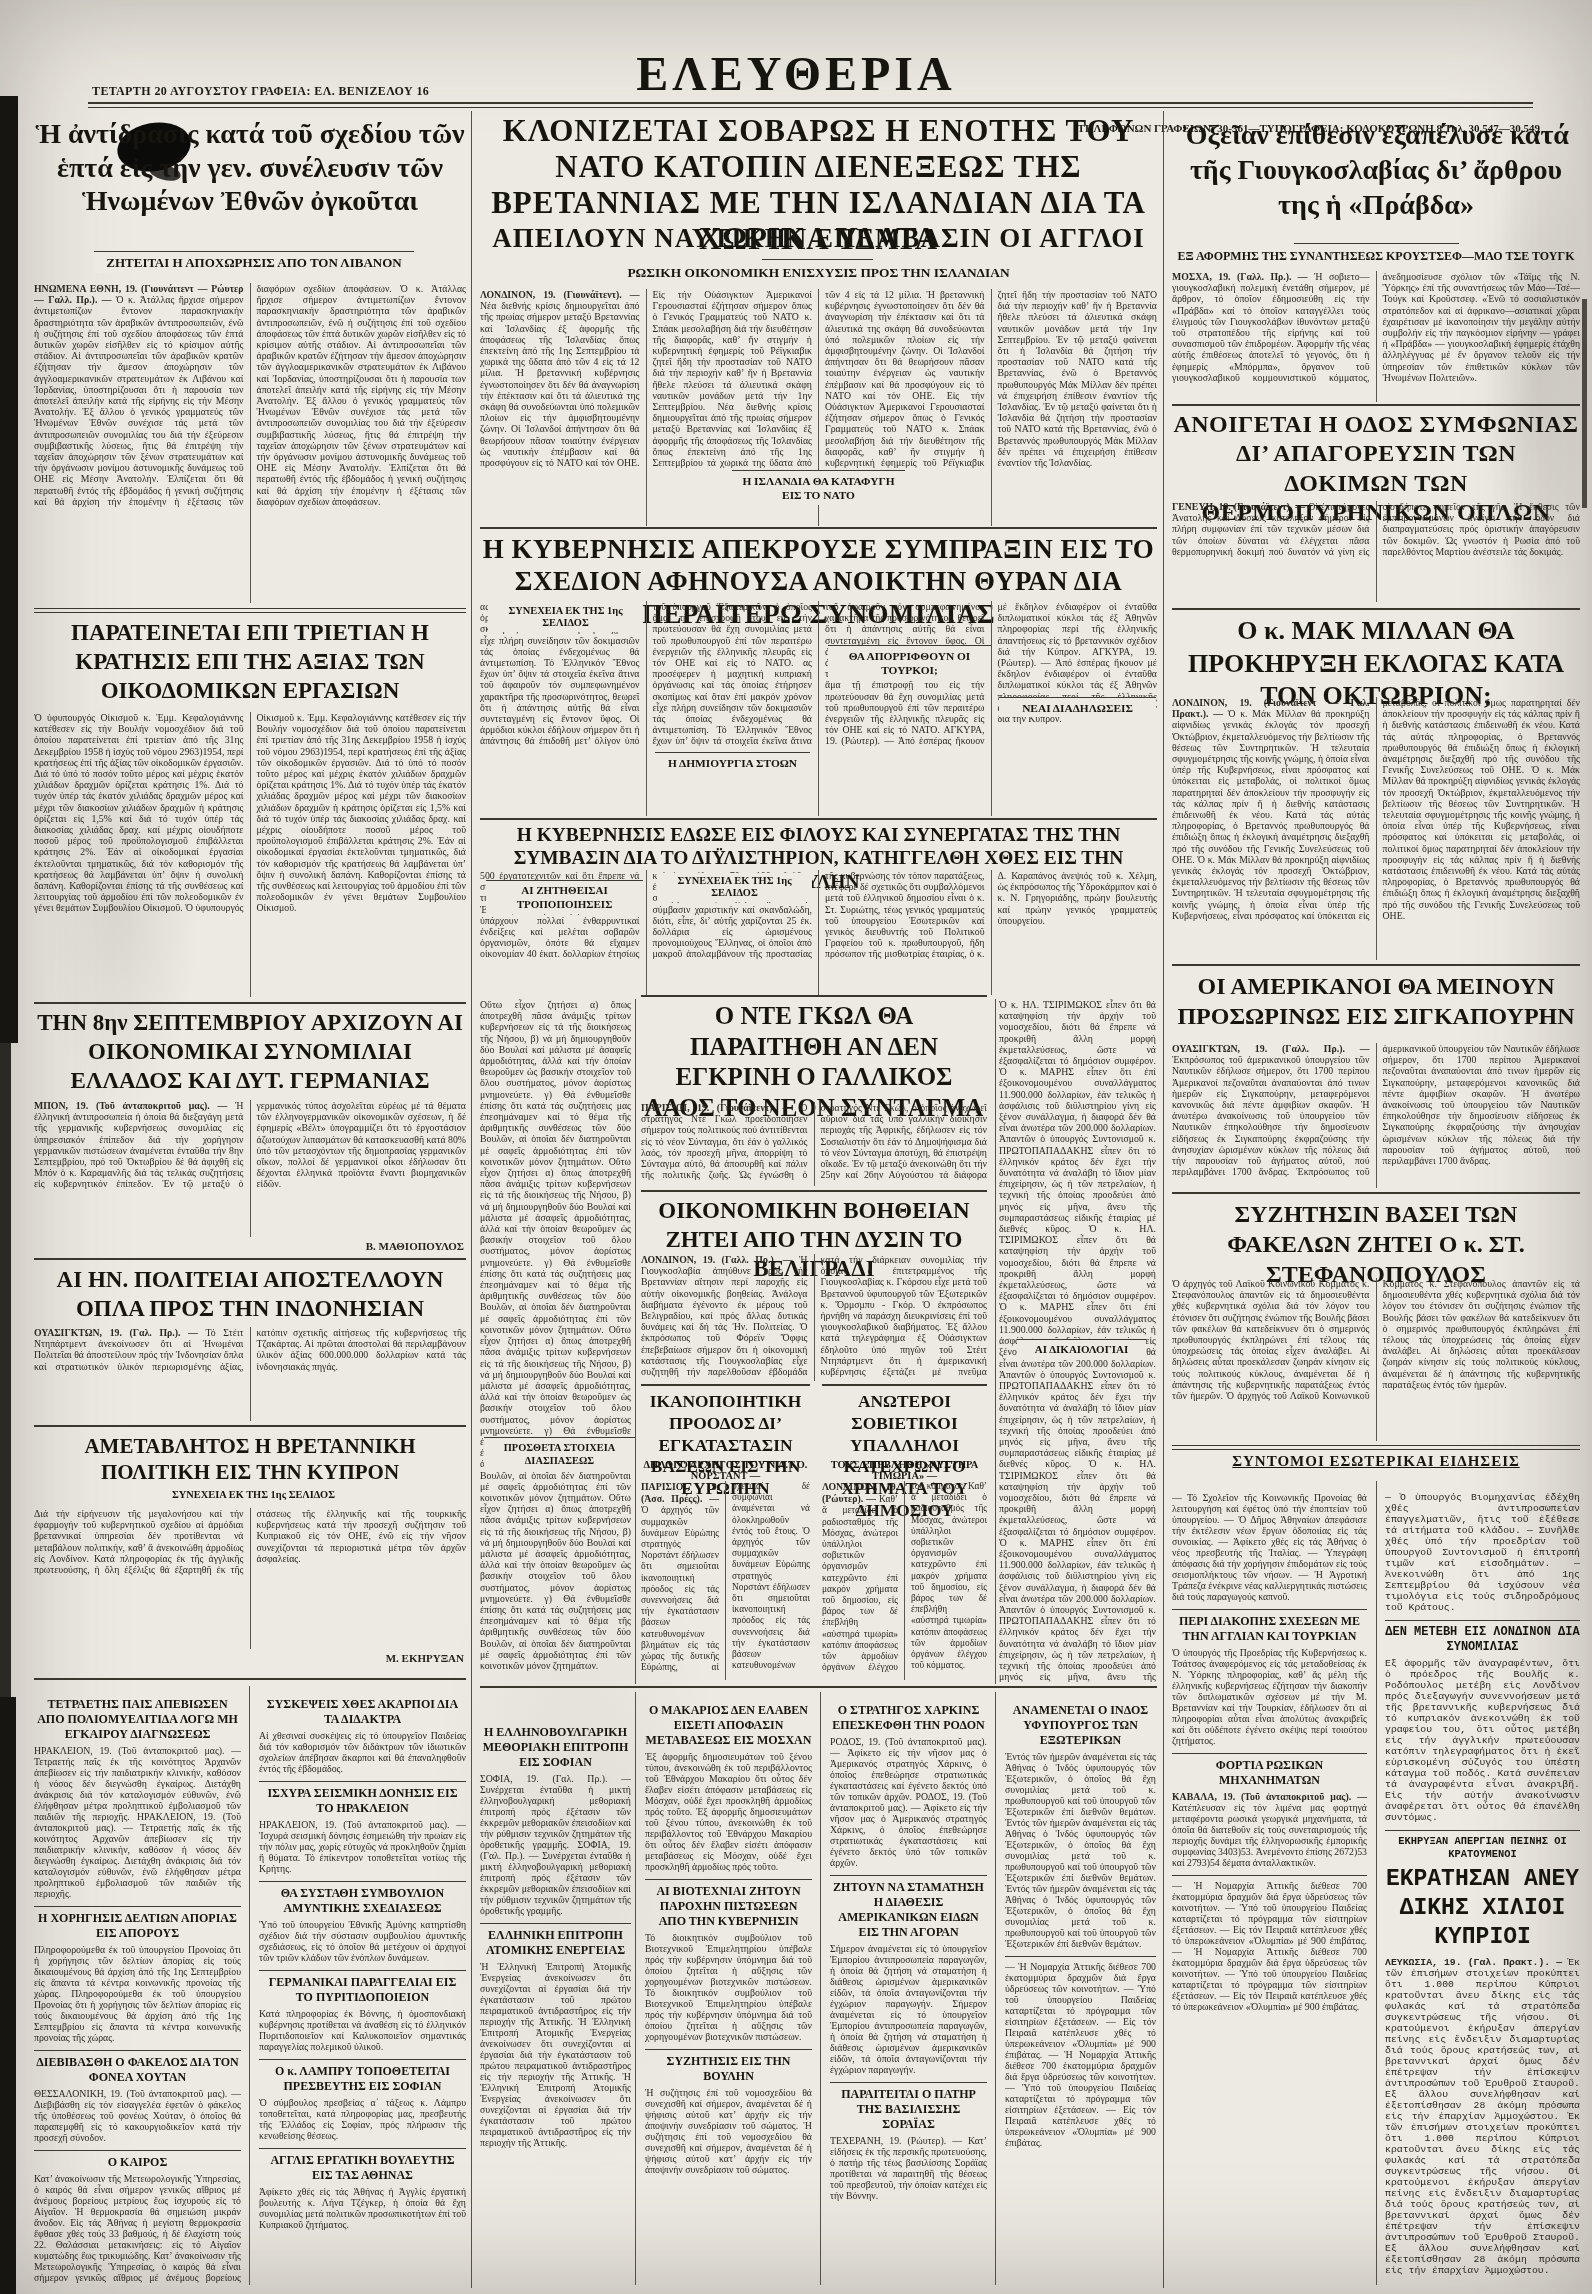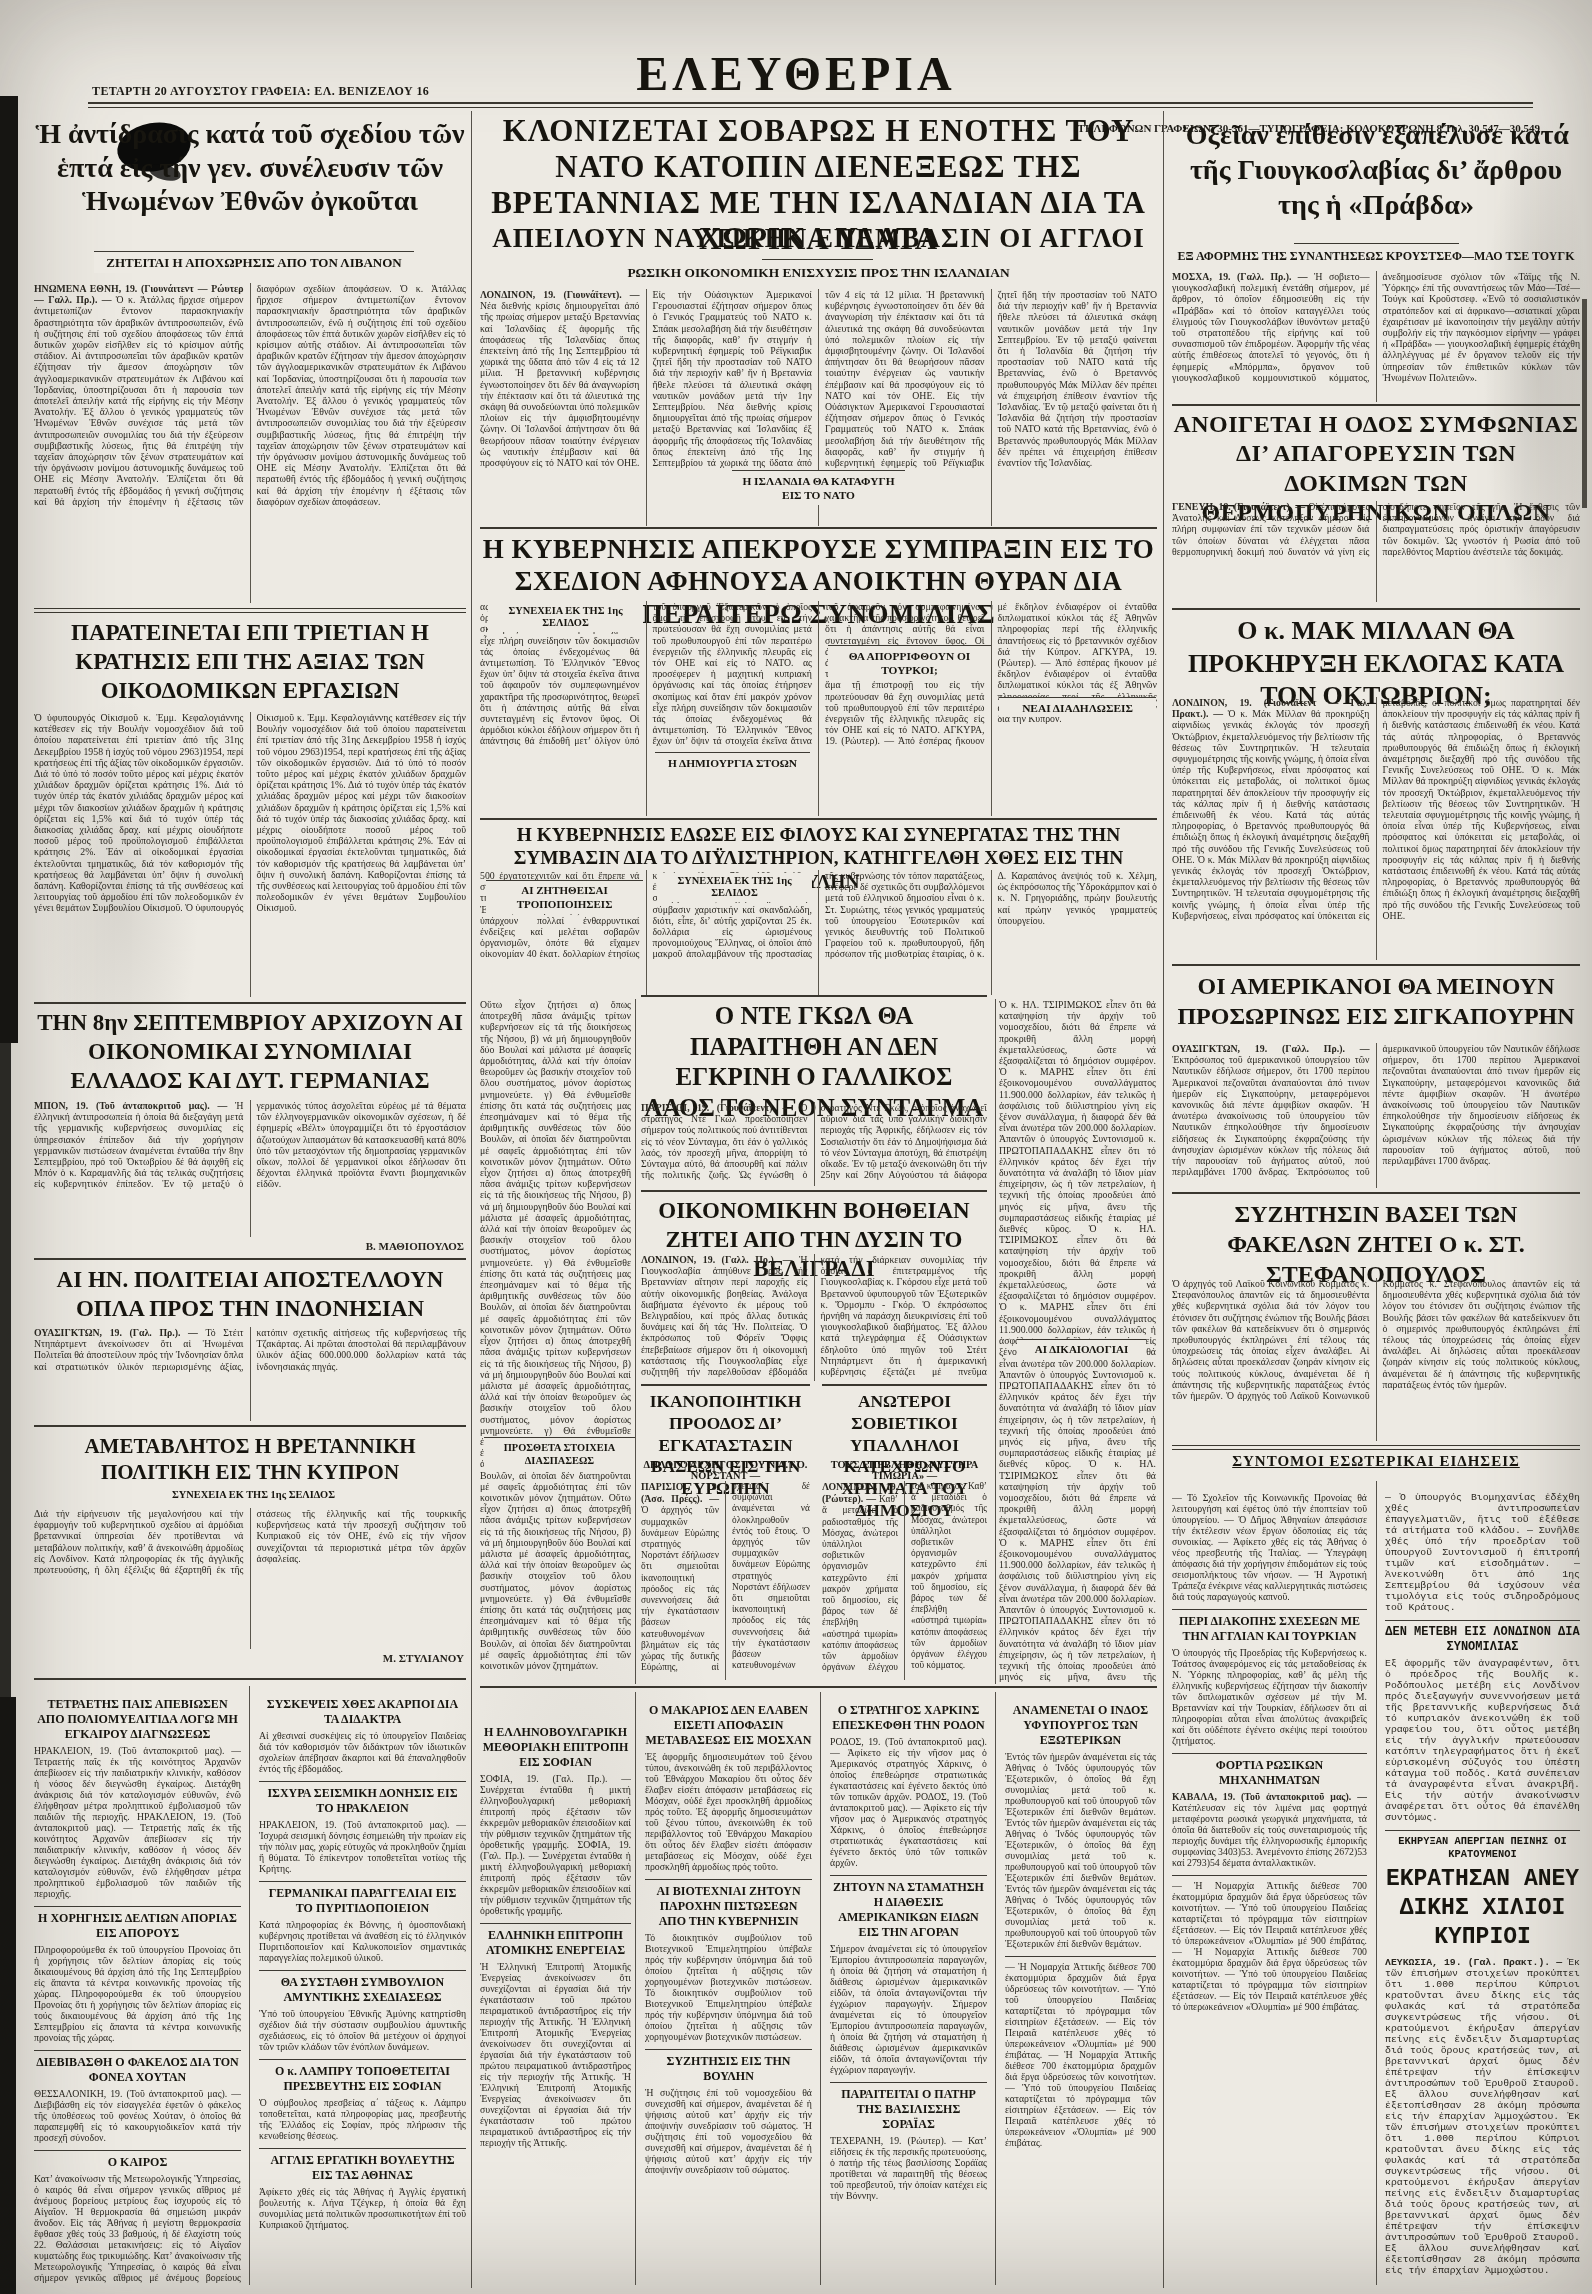--- a/index.html
+++ b/index.html
@@ -77,21 +77,21 @@
   <div class="abs bodytxt c2" style="left:34px;top:1327px;width:432px;height:94px;">
     <b class="dl">ΟΥΑΣΙΓΚΤΩΝ, 19. (Γαλ. Πρ.). — </b><span>Τό Στέιτ Ντηπάρτμεντ ἀνεκοίνωσεν ὅτι αἱ Ἡνωμέναι Πολιτεῖαι θά ἀποστείλουν πρός τήν Ἰνδονησίαν ὅπλα καί στρατιωτικόν ὑλικόν περιωρισμένης ἀξίας, κατόπιν σχετικῆς αἰτήσεως τῆς κυβερνήσεως τῆς Τζακάρτας. Αἱ πρῶται ἀποστολαί θά περιλαμβάνουν ὑλικόν ἀξίας 600.000.000 δολλαρίων κατά τάς ἰνδονησιακάς πηγάς.</span>
   </div>
   <div class="rule" style="left:34px;top:1425px;width:432px;"></div>
 
   <div class="abs hd" style="left:34px;top:1433px;width:432px;font-size:21px;line-height:1.25;">ΑΜΕΤΑΒΛΗΤΟΣ Η ΒΡΕΤΑΝΝΙΚΗ ΠΟΛΙΤΙΚΗ ΕΙΣ ΤΗΝ ΚΥΠΡΟΝ</div>
   <div class="marker" style="left:139px;top:1487px;width:221px;position:absolute;">ΣΥΝΕΧΕΙΑ ΕΚ ΤΗΣ 1ης ΣΕΛΙΔΟΣ</div>
   <div class="abs bodytxt c2" style="left:34px;top:1508px;width:432px;height:141px;">
     <span>Διά τήν εἰρήνευσιν τῆς μεγαλονήσου καί τήν ἐφαρμογήν τοῦ κυβερνητικοῦ σχεδίου αἱ ἁρμόδιαι βρεταννικαί ὑπηρεσίαι δέν προτίθενται νά μεταβάλουν πολιτικήν, καθ’ ἅ ἀνεκοινώθη ἁρμοδίως εἰς Λονδίνον. Κατά πληροφορίας ἐκ τῆς ἀγγλικῆς πρωτευούσης, ἡ ὅλη ἐξέλιξις θά ἐξαρτηθῆ ἐκ τῆς στάσεως τῆς ἑλληνικῆς καί τῆς τουρκικῆς κυβερνήσεως κατά τήν προσεχῆ συζήτησιν τοῦ Κυπριακοῦ εἰς τόν ΟΗΕ, ἐνῶ εἰς τήν νῆσον συνεχίζονται τά περιοριστικά μέτρα τῶν ἀρχῶν ἀσφαλείας.</span>
   </div>
-  <div class="abs byline" style="left:237px;top:1652px;width:227px;">Μ. ΣΤΥΛΙΑΝΟΥ</div>
+  <div class="abs byline" style="left:237px;top:1652px;width:227px;">Μ. ΕΚΗΡΥΞΑΝ</div>
   <div class="rule" style="left:34px;top:1678px;width:432px;"></div>
 
   <div class="abs stack" style="left:34px;top:1686px;width:207px;height:599px;">
     <div class="mini" style="border-top:none;">
       <p class="mh">ΤΕΤΡΑΕΤΗΣ ΠΑΙΣ ΑΠΕΒΙΩΣΕΝ ΑΠΟ ΠΟΛΙΟΜΥΕΛΙΤΙΔΑ ΛΟΓΩ ΜΗ ΕΓΚΑΙΡΟΥ ΔΙΑΓΝΩΣΕΩΣ</p>
       <p class="mp">ΗΡΑΚΛΕΙΟΝ, 19. (Τοῦ ἀνταποκριτοῦ μας). — Τετραετής παῖς ἐκ τῆς κοινότητος Ἀρχανῶν ἀπεβίωσεν εἰς τήν παιδιατρικήν κλινικήν, καθόσον ἡ νόσος δέν διεγνώσθη ἐγκαίρως. Διετάχθη ἀνάκρισις διά τόν καταλογισμόν εὐθυνῶν, ἐνῶ ἐλήφθησαν μέτρα προληπτικοῦ ἐμβολιασμοῦ τῶν παιδιῶν τῆς περιοχῆς. ΗΡΑΚΛΕΙΟΝ, 19. (Τοῦ ἀνταποκριτοῦ μας). — Τετραετής παῖς ἐκ τῆς κοινότητος Ἀρχανῶν ἀπεβίωσεν εἰς τήν παιδιατρικήν κλινικήν, καθόσον ἡ νόσος δέν διεγνώσθη ἐγκαίρως. Διετάχθη ἀνάκρισις διά τόν καταλογισμόν εὐθυνῶν, ἐνῶ ἐλήφθησαν μέτρα προληπτικοῦ ἐμβολιασμοῦ τῶν παιδιῶν τῆς περιοχῆς.</p>
     </div>
     <div class="mini">
       <p class="mh">Η ΧΟΡΗΓΗΣΙΣ ΔΕΛΤΙΩΝ ΑΠΟΡΙΑΣ ΕΙΣ ΑΠΟΡΟΥΣ</p>
       <p class="mp">Πληροφορούμεθα ἐκ τοῦ ὑπουργείου Προνοίας ὅτι ἡ χορήγησις τῶν δελτίων ἀπορίας εἰς τούς δικαιουμένους θά ἀρχίση ἀπό τῆς 1ης Σεπτεμβρίου εἰς ἅπαντα τά κέντρα κοινωνικῆς προνοίας τῆς χώρας. Πληροφορούμεθα ἐκ τοῦ ὑπουργείου Προνοίας ὅτι ἡ χορήγησις τῶν δελτίων ἀπορίας εἰς τούς δικαιουμένους θά ἀρχίση ἀπό τῆς 1ης Σεπτεμβρίου εἰς ἅπαντα τά κέντρα κοινωνικῆς προνοίας τῆς χώρας.</p>
@@ -109,26 +109,26 @@
   <div class="abs stack" style="left:259px;top:1686px;width:207px;height:599px;">
     <div class="mini" style="border-top:none;">
       <p class="mh">ΣΥΣΚΕΨΕΙΣ ΧΘΕΣ ΑΚΑΡΠΟΙ ΔΙΑ ΤΑ ΔΙΔΑΚΤΡΑ</p>
       <p class="mp">Αἱ χθεσιναί συσκέψεις εἰς τό ὑπουργεῖον Παιδείας διά τόν καθορισμόν τῶν διδάκτρων τῶν ἰδιωτικῶν σχολείων ἀπέβησαν ἄκαρποι καί θά ἐπαναληφθοῦν ἐντός τῆς ἑβδομάδος.</p>
     </div>
     <div class="mini">
       <p class="mh">ΙΣΧΥΡΑ ΣΕΙΣΜΙΚΗ ΔΟΝΗΣΙΣ ΕΙΣ ΤΟ ΗΡΑΚΛΕΙΟΝ</p>
       <p class="mp">ΗΡΑΚΛΕΙΟΝ, 19. (Τοῦ ἀνταποκριτοῦ μας). — Ἰσχυρά σεισμική δόνησις ἐσημειώθη τήν πρωίαν εἰς τήν πόλιν μας, χωρίς εὐτυχῶς νά προκληθοῦν ζημίαι ἤ θύματα. Τό ἐπίκεντρον τοποθετεῖται νοτίως τῆς Κρήτης.</p>
     </div>
     <div class="mini">
+      <p class="mh">ΘΑ ΣΥΣΤΑΘΗ ΣΥΜΒΟΥΛΙΟΝ ΑΜΥΝΤΙΚΗΣ ΣΧΕΔΙΑΣΕΩΣ</p>
+      <p class="mp">Ὑπό τοῦ ὑπουργείου Ἐθνικῆς Ἀμύνης κατηρτίσθη σχέδιον διά τήν σύστασιν συμβουλίου ἀμυντικῆς σχεδιάσεως, εἰς τό ὁποῖον θά μετέχουν οἱ ἀρχηγοί τῶν τριῶν κλάδων τῶν ἐνόπλων δυνάμεων.</p>
+    </div>
+    <div class="mini">
       <p class="mh">ΓΕΡΜΑΝΙΚΑΙ ΠΑΡΑΓΓΕΛΙΑΙ ΕΙΣ ΤΟ ΠΥΡΙΤΙΔΟΠΟΙΕΙΟΝ</p>
       <p class="mp">Κατά πληροφορίας ἐκ Βόννης, ἡ ὁμοσπονδιακή κυβέρνησις προτίθεται νά ἀναθέση εἰς τό ἑλληνικόν Πυριτιδοποιεῖον καί Καλυκοποιεῖον σημαντικάς παραγγελίας πολεμικοῦ ὑλικοῦ.</p>
-    </div>
-    <div class="mini">
-      <p class="mh">ΘΑ ΣΥΣΤΑΘΗ ΣΥΜΒΟΥΛΙΟΝ ΑΜΥΝΤΙΚΗΣ ΣΧΕΔΙΑΣΕΩΣ</p>
-      <p class="mp">Ὑπό τοῦ ὑπουργείου Ἐθνικῆς Ἀμύνης κατηρτίσθη σχέδιον διά τήν σύστασιν συμβουλίου ἀμυντικῆς σχεδιάσεως, εἰς τό ὁποῖον θά μετέχουν οἱ ἀρχηγοί τῶν τριῶν κλάδων τῶν ἐνόπλων δυνάμεων.</p>
     </div>
     <div class="mini">
       <p class="mh">Ο κ. ΛΑΜΠΡΥ ΤΟΠΟΘΕΤΕΙΤΑΙ ΠΡΕΣΒΕΥΤΗΣ ΕΙΣ ΣΟΦΙΑΝ</p>
       <p class="mp">Ὁ σύμβουλος πρεσβείας α΄ τάξεως κ. Λάμπρυ τοποθετεῖται, κατά πληροφορίας μας, πρεσβευτής τῆς Ἑλλάδος εἰς Σοφίαν, πρός πλήρωσιν τῆς κενωθείσης θέσεως.</p>
     </div>
     <div class="mini">
       <p class="mh">ΑΓΓΛΙΣ ΕΡΓΑΤΙΚΗ ΒΟΥΛΕΥΤΗΣ ΕΙΣ ΤΑΣ ΑΘΗΝΑΣ</p>
       <p class="mp">Ἀφίκετο χθές εἰς τάς Ἀθήνας ἡ Ἀγγλίς ἐργατική βουλευτής κ. Λήνα Τζέγκερ, ἡ ὁποία θά ἔχη συνομιλίας μετά πολιτικῶν προσωπικοτήτων ἐπί τοῦ Κυπριακοῦ ζητήματος.</p>
     </div>
   </div>

